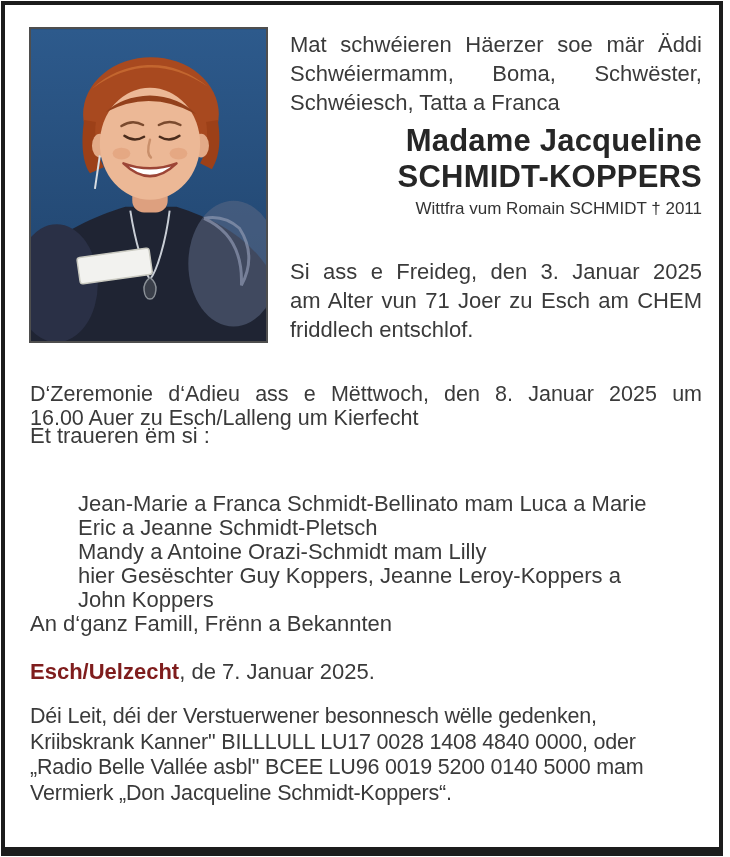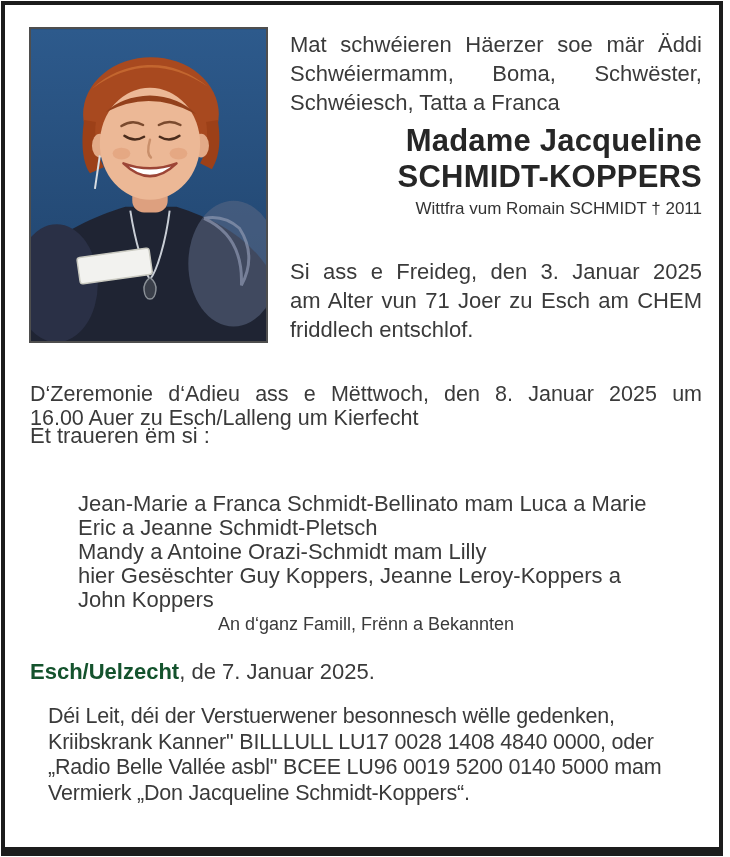--- a/index.html
+++ b/index.html
@@ -36,24 +36,24 @@
   .line{white-space:nowrap;}
   .jline{white-space:normal;text-align:justify;text-align-last:justify;}
   .name-block{margin-top:6px;text-align:right;color:#262626;}
   .name1,.name2{font-size:31px;line-height:36px;font-weight:700;letter-spacing:0.2px;}
   .subtitle{margin-top:2px;font-size:17px;line-height:24px;font-weight:400;color:#333;}
   .death-par{margin-top:36px;font-size:22px;line-height:29px;}
   
   .ceremony{position:absolute;left:25px;top:353px;width:672px;font-size:21.5px;line-height:24px;margin-top:24px;}
   .mourn-intro{position:absolute;left:25px;top:419px;width:672px;font-size:22px;line-height:24px;}
   .mourners{position:absolute;left:73px;top:463px;width:640px;font-size:22px;line-height:24px;margin-top:24px;}
-  .family-all{position:absolute;left:25px;top:607px;width:672px;font-size:18px;line-height:24px;text-align:center;}
+  .family-all{position:absolute;left:25px;top:607px;width:672px;font-size:22px;line-height:24px;}
   .place-date{position:absolute;left:25px;top:653px;width:672px;font-size:22px;line-height:27px;}
-  .place-date .bold{font-weight:700;color:#14532d;}
-  .donation{position:absolute;left:43px;top:699px;width:676px;font-size:21.5px;line-height:25.5px;letter-spacing:-0.2px;}
+  .place-date .bold{font-weight:700;color:#7f1d1d;}
+  .donation{position:absolute;left:25px;top:699px;width:676px;font-size:21.5px;line-height:25.5px;letter-spacing:-0.2px;}
 </style>
 </head>
 <body>
 
 <div class="page">
   <div class="frame">
 
     <div class="photo">
       <svg viewBox="0 0 239 316" aria-hidden="true">
         <defs>

